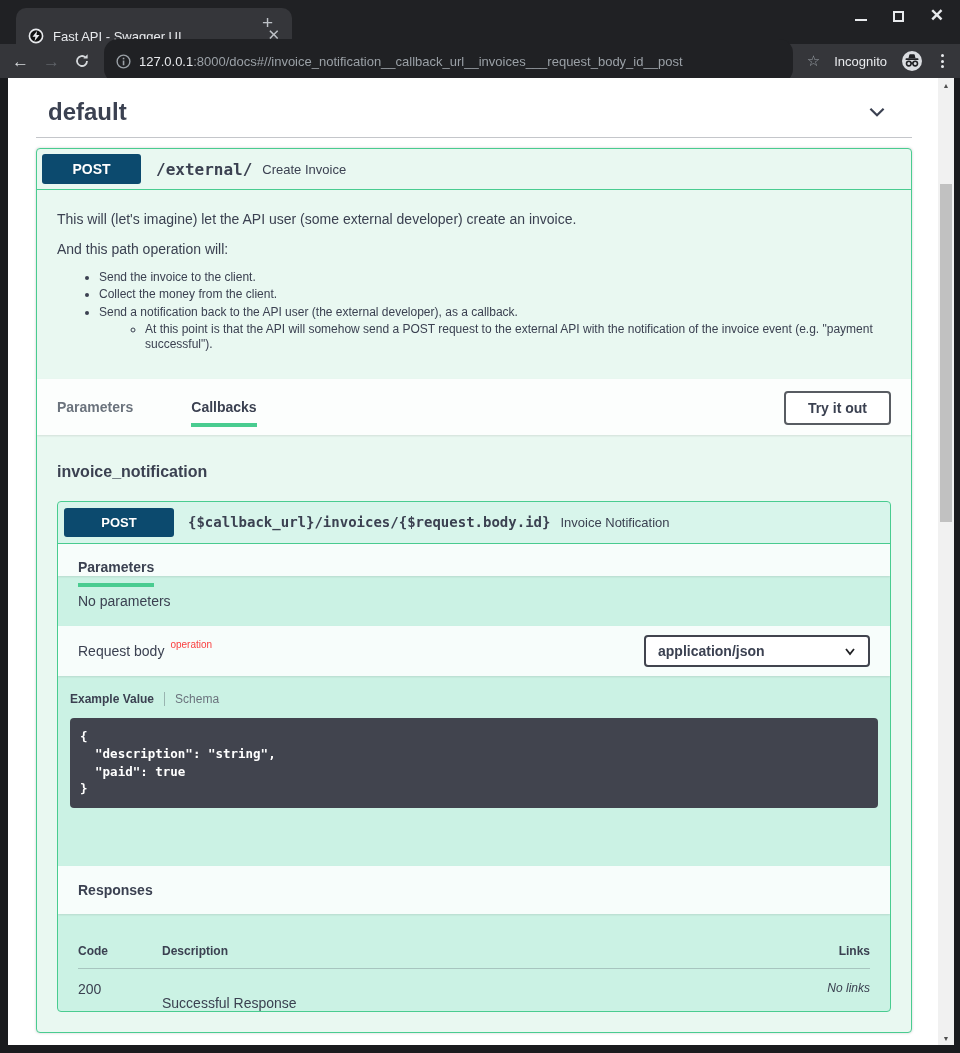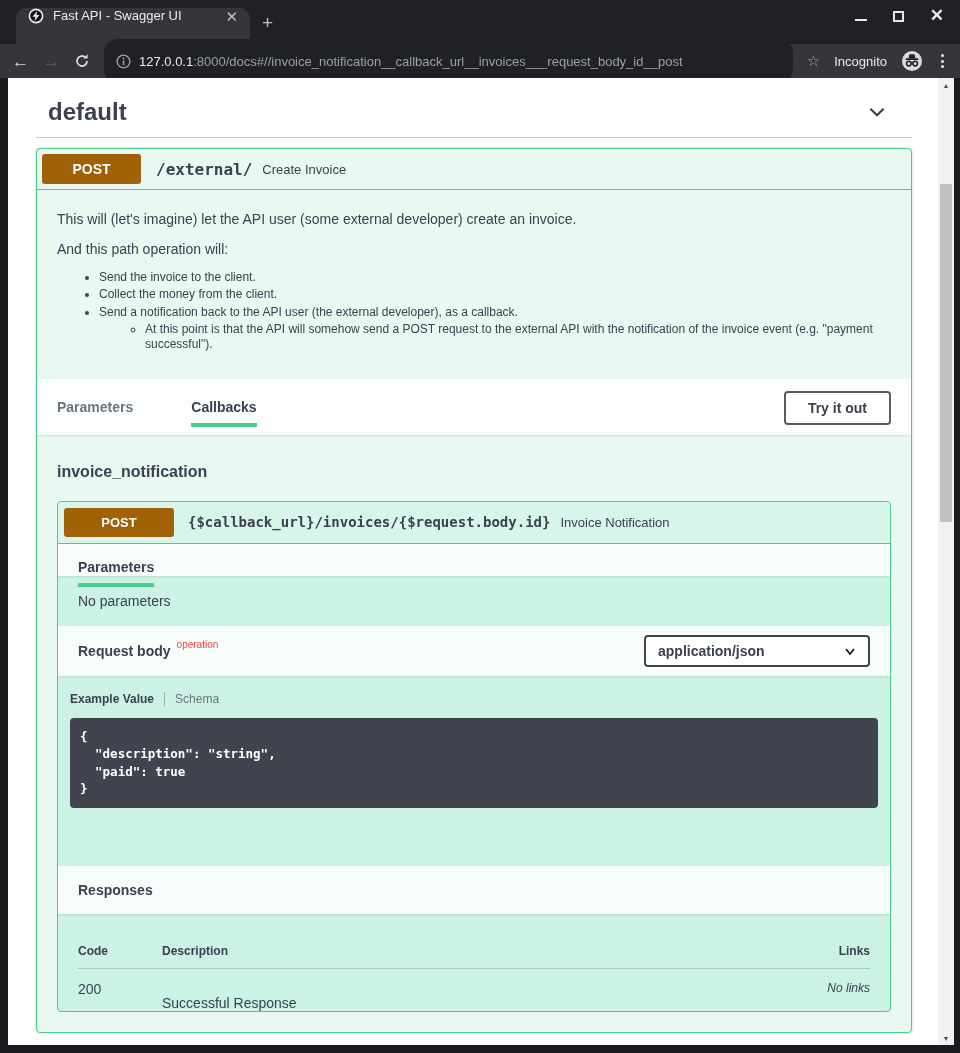--- a/index.html
+++ b/index.html
@@ -1,22 +1,22 @@
 <!DOCTYPE html>
 <html><head>
 <meta charset="utf-8">
 <style>
   * { margin:0; padding:0; box-sizing:border-box; }
   html,body { width:960px; height:1053px; }
   body { background:#1a1b1e; font-family:"Liberation Sans", sans-serif; overflow:hidden; position:relative; }
 
   
   .titlebar { position:absolute; top:0; left:0; width:960px; height:44px; background:#202124; }
-  .tab { position:absolute; left:16px; top:8px; width:234px; height:36px; background:#35363a;
-         border-radius:10px 10px 0 0; display:flex; align-items:flex-start; padding:0 10px 0 12px; }
+  .tab { position:absolute; left:16px; top:8px; width:276px; height:36px; background:#35363a;
+         border-radius:10px 10px 0 0; display:flex; align-items:flex-end; padding:0 10px 0 12px; }
   .tab-title { color:#e8eaed; font-size:13px; flex:1; margin-left:9px; white-space:nowrap; overflow:hidden; }
   .tab-close { color:#bdc1c6; font-size:15px; cursor:default; padding:0 2px; }
   .newtab { position:absolute; left:262px; top:13px; color:#bdc1c6; font-size:19px; line-height:19px; }
   .winctrls { position:absolute; right:16px; top:10px; display:flex; gap:26px; align-items:center; }
   .winctrls .min { width:12px; border-top:2px solid #e8eaed; margin-top:8px; }
   .winctrls .max { width:11px; height:11px; border:2px solid #e8eaed; }
   .winctrls .cls { color:#e8eaed; font-size:17px; font-weight:bold; line-height:12px; }
 
   .toolbar { position:absolute; top:44px; left:0; width:960px; height:34px; background:#35363a;
              display:flex; align-items:center; padding:0 12px; gap:14px; }
@@ -41,21 +41,21 @@
   .sb-thumb { position:absolute; top:106px; left:2px; width:12px; height:338px; background:#c1c1c1; }
 
   .swagger { padding:18px 26px 0 28px; color:#3b4151; }
   .section-head { display:flex; align-items:center; justify-content:space-between; padding:2px 6px 0 12px; }
   .section-title { font-size:24px; font-weight:bold; color:#3b4151; }
   .divider { border-bottom:1px solid rgba(59,65,81,.3); margin:11px 0 10px; }
 
   .opblock { border:1px solid #49cc90; border-radius:4px; background:#e9f8f1;
              box-shadow:0 0 3px rgba(0,0,0,.19); overflow:hidden; }
   .op-summary { display:flex; align-items:center; gap:10px; padding:5px; border-bottom:1px solid #49cc90; }
-  .badge { background:#a16207; color:#fff; font-weight:bold; font-size:14px; border-radius:3px;
+  .badge { background:#0c4a6e; color:#fff; font-weight:bold; font-size:14px; border-radius:3px;
            width:99px; text-align:center; padding:7px 0; text-shadow:0 1px 2px rgba(0,0,0,.1); }
   .op-path { font-family:"DejaVu Sans Mono", monospace; font-weight:bold; font-size:16px; color:#3b4151; padding-left:5px; }
   .op-desc { font-size:13px; color:#3b4151; }
 
   .op-description { padding:20px 20px 24px; font-size:14px; line-height:1.35; }
   .op-description p { margin:0 0 11px; }
   .op-description ul { margin:4px 0 0; padding-left:42px; font-size:12px; line-height:1.2; }
   .op-description li { margin-bottom:3px; }
   .op-description ul ul { list-style:circle; padding-left:46px; margin:3px 0 0; font-size:12px; }
   .op-description ul ul li { max-width:735px; line-height:1.25; }
@@ -74,21 +74,21 @@
   .cb-block { border:1px solid #49cc90; border-radius:4px; background:#cbf2e4; overflow:hidden; }
   .cb-summary { display:flex; align-items:center; gap:10px; padding:6px; background:rgba(255,255,255,.25);
                 border-bottom:1px solid #49cc90; }
   .cb-path { font-family:"DejaVu Sans Mono", monospace; font-weight:bold; font-size:14px; color:#3b4151; padding-left:4px; }
 
   .param-band { padding:14px 20px 0; }
   .param-band .tab-item { margin-right:0; }
   .no-params { padding:17px 20px; font-size:14px; color:#3b4151; }
 
   .reqbody-band { display:flex; align-items:center; padding:9px 20px; min-height:50px; }
-  .reqbody-label { font-size:14px; font-weight:bold; color:#3b4151; }
+  .reqbody-label { font-size:14px; font-weight:normal; color:#3b4151; }
   .required { color:#f93e3e; font-size:10px; position:relative; top:-6px; margin-left:6px; }
   .select { margin-left:auto; width:226px; height:32px; background:#fff; border:2px solid #41444e;
             border-radius:4px; display:flex; align-items:center; padding:0 12px;gap:19px; }
   .select-val { font-size:14px; font-weight:bold; color:#3b4151; flex:1; }
 
   .example-area { padding:16px 12px 58px; }
   .ex-tabs { display:flex; align-items:center; gap:10px; }
   .ex-tab-active { font-size:12px; font-weight:bold; color:#3b4151; }
   .ex-sep { width:1px; height:14px; background:rgba(59,65,81,.35); }
   .ex-tab { font-size:12px; color:#6b737d; }

